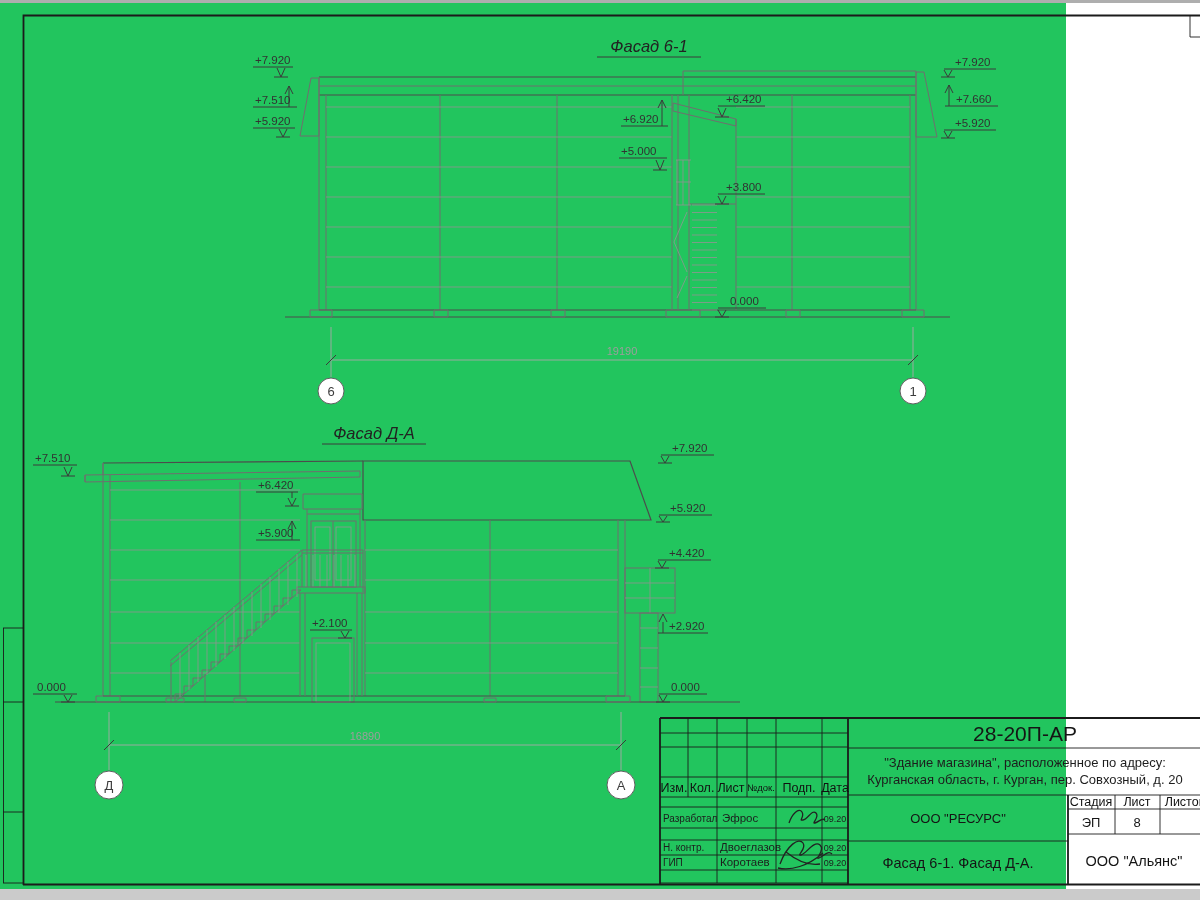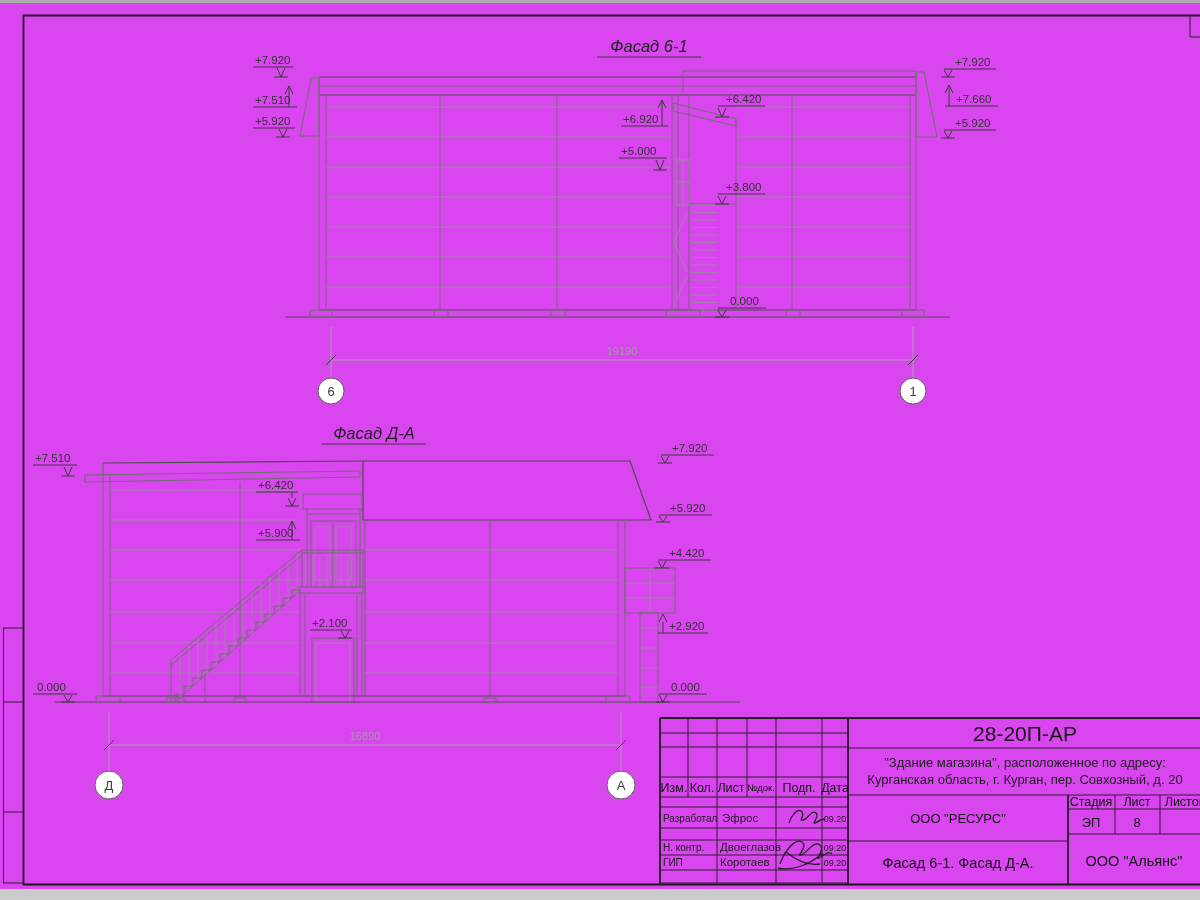--- a/index.html
+++ b/index.html
@@ -1,16 +1,16 @@
 <!DOCTYPE html>
 <html><head>
 <meta charset="utf-8">
 <style>
   html,body{margin:0;padding:0;background:#fff;width:1200px;height:900px;overflow:hidden}
-  .sheet{position:relative;width:1200px;height:900px;background:#d946ef;font-family:"Liberation Sans",sans-serif}
+  .sheet{position:relative;width:1066px;height:900px;background:#22c55e;font-family:"Liberation Sans",sans-serif}
   svg{position:absolute;left:0;top:0}
   
   .w1{stroke:#6f6f6f;stroke-width:1;fill:none}
   .w2{stroke:#939393;stroke-width:.8;fill:none}
   .w3{stroke:#4c4c4c;stroke-width:1.2;fill:none}
   .mk{stroke:#3a3a3a;stroke-width:1;fill:none}
   .dim{stroke:#a8a8a8;stroke-width:.9;fill:none}
   .axc{stroke:#5f5f5f;stroke-width:1;fill:#fff}
   .tbk{stroke:#1b1b1b;stroke-width:1.8;fill:none}
   .tbn{stroke:#1b1b1b;stroke-width:.9;fill:none}

